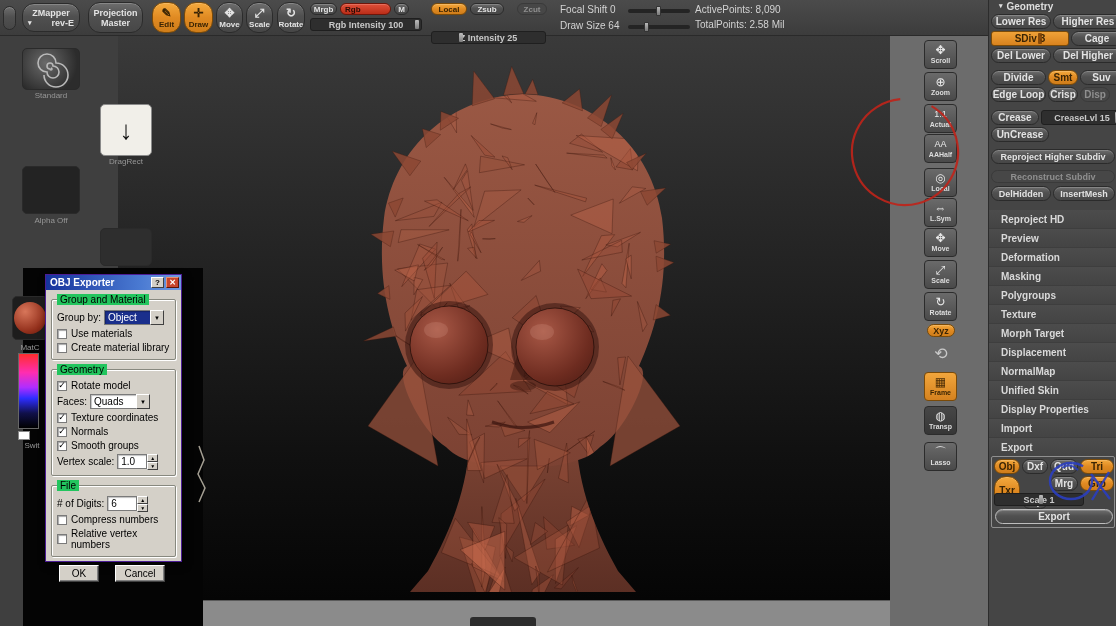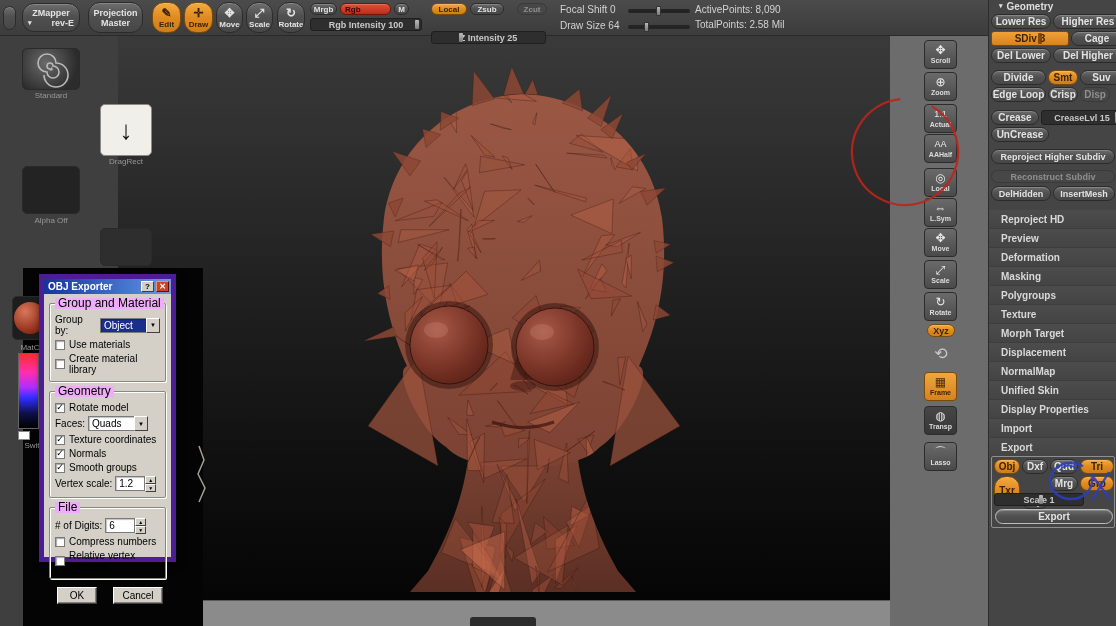--- a/index.html
+++ b/index.html
@@ -38,21 +38,21 @@
   .stat{position:absolute;color:#d2d2d2;font-size:10px;font-weight:normal}
 
   
   #leftpal{left:0;top:36px;width:118px;height:590px;background:#3f3f3f;z-index:2}
   #canvas{left:118px;top:36px;width:772px;height:564px;background:linear-gradient(180deg,#3a3a3a 0%,#262626 35%,#101010 75%,#050505 100%);z-index:1}
   #canvasstrip{left:118px;top:600px;width:772px;height:26px;background:#8b8b8b;border-top:1px solid #5a5a5a;z-index:1}
   #canvasnotch{left:470px;top:617px;width:66px;height:9px;background:#2c2c2c;border-radius:3px 3px 0 0;z-index:2}
   #gutter{left:890px;top:36px;width:98px;height:590px;background:#6c6c6c;z-index:2}
   #panel{left:988px;top:0;width:128px;height:626px;background:#454545;border-left:1px solid #2c2c2c;z-index:7;overflow:hidden}
   #backdrop{left:23px;top:268px;width:180px;height:358px;background:#040404;z-index:5}
-  #dialog{left:39px;top:274px;width:137px;height:288px;background:#d4d0c8;border:5px solid #4c1d95;box-shadow:2px 3px 7px rgba(0,0,0,.6);z-index:8;font-size:10px;color:#000}
+  #dialog{left:45px;top:274px;width:137px;height:288px;background:#d4d0c8;border:1px solid #4c1d95;box-shadow:2px 3px 7px rgba(0,0,0,.6);z-index:8;font-size:10px;color:#000}
   #annot{left:0;top:0;width:1116px;height:626px;z-index:20;pointer-events:none}
 
   
   .thumb{border-radius:5px;border:1px solid #2a2a2a}
   #brushthumb{background:radial-gradient(circle at 40% 35%,#6a6a6a,#2c2c2c 75%)}
   #strokethumb{background:#f1efe9;border:1px solid #8a8a8a;display:flex;align-items:center;justify-content:center;color:#111;font-size:26px;font-weight:bold}
   #alphathumb{background:#232323}
   #texthumb{background:#2e2e2e}
   #matthumb{background:#1d1d1d;display:flex;align-items:center;justify-content:center}
   #matsphere{width:32px;height:32px;border-radius:50%;background:radial-gradient(circle at 35% 30%,#d8765a,#93301c 65%,#5c160a)}
@@ -66,21 +66,21 @@
              display:flex;align-items:center;padding-left:12px;border-bottom:1px solid #3e3e3e;background:linear-gradient(180deg,#4c4c4c,#444)}
   #exportbox{position:absolute;left:2px;top:456px;width:124px;height:72px;border:1px solid #8f8f8f;border-radius:2px;background:#454545}
 
   
   .titlebar{height:15px;background:linear-gradient(90deg,#16339c,#4a7ad2 70%,#6f9ae2);display:flex;align-items:center;padding:0 2px 0 4px;color:#fff;font-weight:bold;font-size:10px}
   .titlebar .sp{flex:1}
   .tbtn{width:13px;height:11px;margin-left:2px;display:flex;align-items:center;justify-content:center;font-size:8px;font-weight:bold;
         background:#d4d0c8;color:#000;border:1px solid;border-color:#fff #404040 #404040 #fff}
   .tbtn.close{background:#c8442c;color:#fff;border-color:#e89070 #5a1408 #5a1408 #e89070}
   .gbox{position:relative;border:1px solid #87887f;border-radius:2px;box-shadow:inset 1px 1px 0 #fff,1px 1px 0 #fff;margin:9px 5px 0 5px;padding:7px 4px 3px 4px}
-  .gbox>.legend{position:absolute;top:-6px;left:5px;background:#f0abfc;padding:0 3px;font-size:12px;line-height:11px}
+  .gbox>.legend{position:absolute;top:-6px;left:5px;background:#22c55e;padding:0 3px;font-size:10px;line-height:11px}
   .chk{display:flex;align-items:center;gap:4px;margin:3px 1px;font-size:10px}
   .chk .box{width:10px;height:10px;background:#fff;border:1px solid #7a7a7a;box-shadow:inset 1px 1px 1px rgba(0,0,0,.35);
             display:flex;align-items:center;justify-content:center;font-size:9px;line-height:9px;color:#000;flex:0 0 auto}
   .fieldrow{display:flex;align-items:center;gap:3px;margin:3px 1px;font-size:10px}
   .combo{display:flex;height:15px}
   .combo .val{background:#fff;border:1px solid #7a7a7a;border-right:none;box-shadow:inset 1px 1px 1px rgba(0,0,0,.25);
               padding:0 3px;display:flex;align-items:center;min-width:46px;font-size:10px}
   .combo .val.sel{background:#1a2f8c;color:#fff}
   .combo .dd{width:14px;background:#d4d0c8;border:1px solid;border-color:#fff #404040 #404040 #fff;font-size:6px;
              display:flex;align-items:center;justify-content:center}
@@ -542,21 +542,21 @@
       </label>
       <label class="chk">
         <span class="box">
             <span>✓</span>
           </span>
         <span>Smooth groups</span>
       </label>
       <div class="fieldrow">
         <span>Vertex scale:</span>
         <span class="spin">
-          <span class="val">1.2</span>
+          <span class="val">1.0</span>
           <span class="arr">
               <span>▲</span>
               <span>▼</span>
             </span>
         </span>
       </div>
     </div>
 
     <div class="gbox">
       <span class="legend">File</span>

